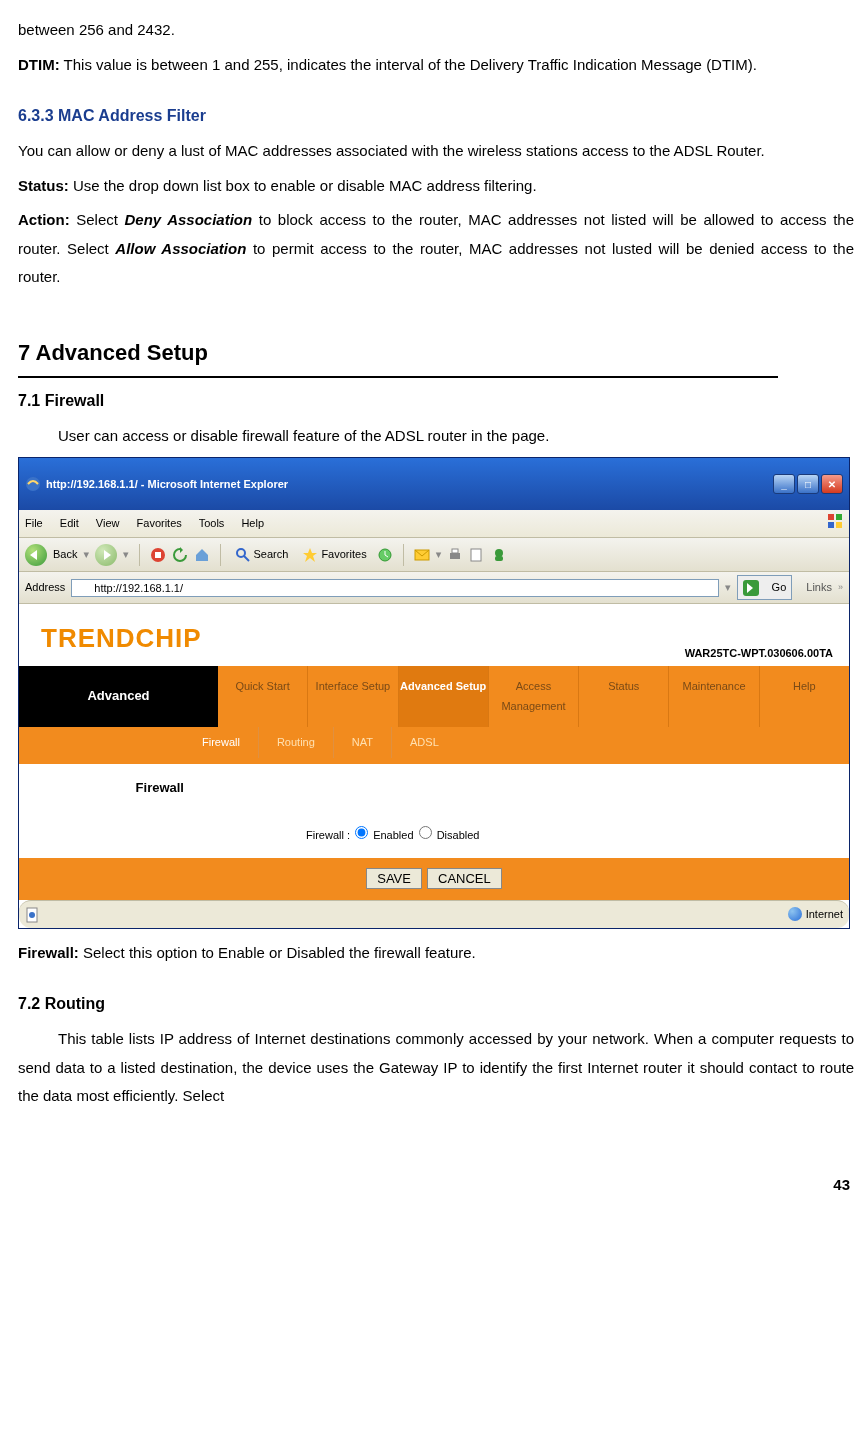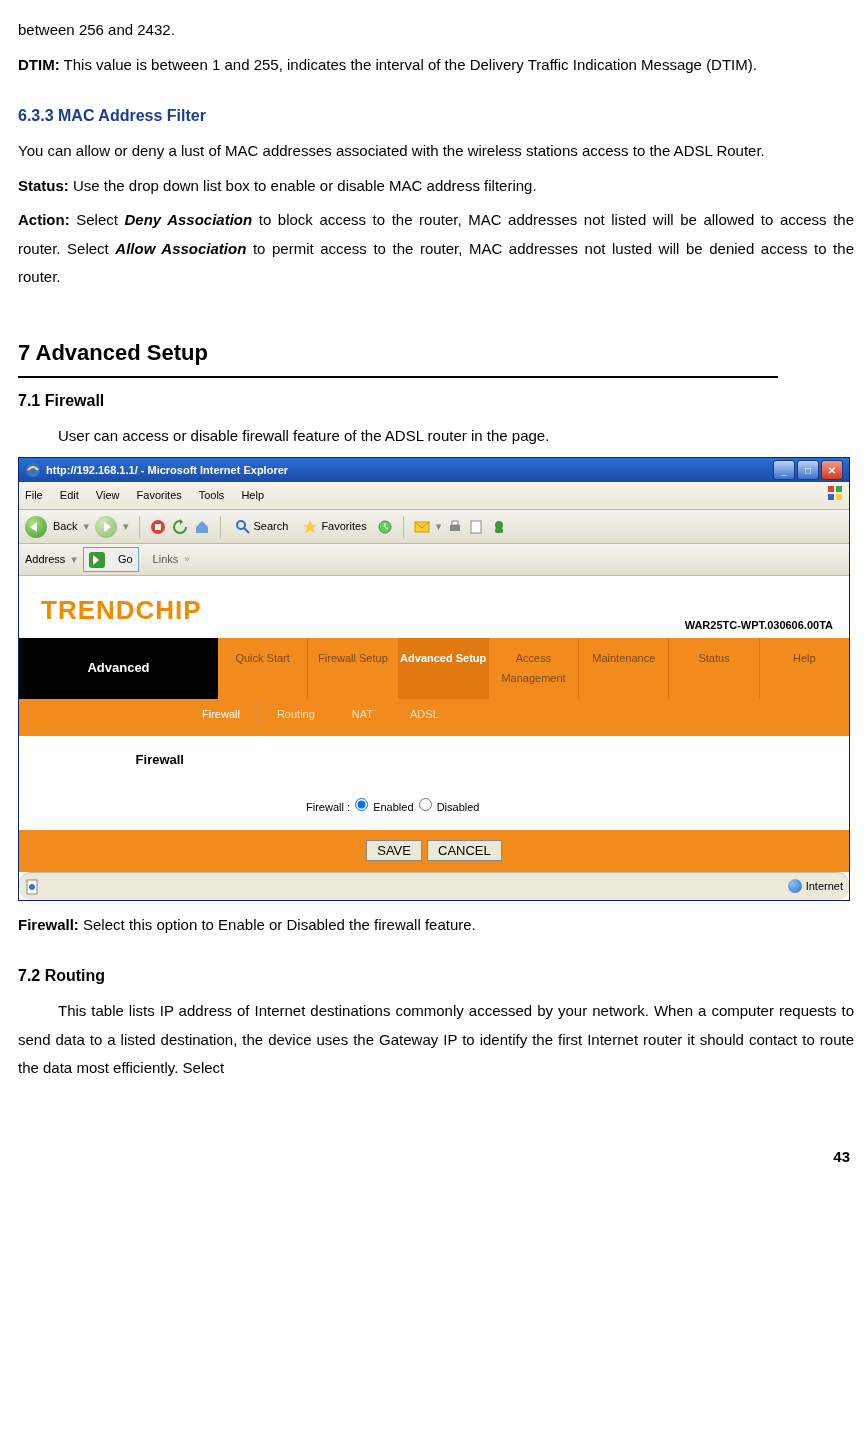--- a/index.html
+++ b/index.html
@@ -31,21 +31,21 @@
   .ie-window {
     border: 1px solid #0a246a;
     width: 830px;
     font-size: 11px;
     color: #000;
     margin: 6px 0 10px 0;
   }
   .ie-titlebar {
     background: linear-gradient(to bottom, #2a6fd8 0%, #1b4aa6 100%);
     color: #fff;
-    padding: 2px 6px;
+    padding: 16px 6px;
     display: flex;
     align-items: center;
     justify-content: space-between;
     font-weight: bold;
   }
   .ie-titlebar .wincontrols { display:flex; gap:2px; }
   .winbtn {
     width: 20px; height: 18px;
     background: linear-gradient(to bottom,#b8d5f5,#3a72c8);
     border:1px solid #1a3a7a; border-radius:3px;
@@ -331,44 +331,51 @@
           <rect x="2" y="2" width="10" height="12" fill="#fff" stroke="#888"></rect>
         </svg></span>
     <span class="eicon"><svg viewBox="0 0 16 16">
           <circle cx="8" cy="6" r="4" fill="#3a9a3a"></circle>
           <rect x="4" y="9" width="8" height="5" rx="2" fill="#3a9a3a"></rect>
         </svg></span>
   </div>
 
   <div class="ie-addr">
     <span>Address</span>
+    <div class="addr-wrap">
+      <span class="pageicon"><svg viewBox="0 0 14 14">
+            <rect width="14" height="14" fill="#fff" stroke="#7f9db9"></rect>
+            <circle cx="7" cy="7" r="4" fill="#3a72c8"></circle>
+          </svg></span>
+      <input type="text" value="http://192.168.1.1/" style="">
+    </div>
     <span style="color:#888;">▾</span>
     <span class="gobtn">
       <span class="goicon"></span>
       <span>Go</span>
     </span>
     <span style="margin-left:8px;color:#555;">Links</span>
     <span style="color:#888;font-size:9px;">»</span>
   </div>
 
   <div class="page-content">
     <div class="brand">
       <span>TRENDCHIP</span>
       <span class="ver">WAR25TC-WPT.030606.00TA</span>
     </div>
 
     <div class="tabbar">
       <div class="tab-left">Advanced</div>
       <div class="maintabs">
         <div class="mtab">Quick Start</div>
-        <div class="mtab">Firewall Setup</div>
+        <div class="mtab">Interface Setup</div>
         <div class="mtab active">Advanced Setup</div>
         <div class="mtab">Access Management</div>
+        <div class="mtab">Status</div>
         <div class="mtab">Maintenance</div>
-        <div class="mtab">Status</div>
         <div class="mtab">Help</div>
       </div>
     </div>
     <div class="subtabs">
       <div class="stab active">Firewall</div>
       <div class="stab">Routing</div>
       <div class="stab">NAT</div>
       <div class="stab">ADSL</div>
     </div>
     <div style="height:6px;background:#f28b1e;"></div>

